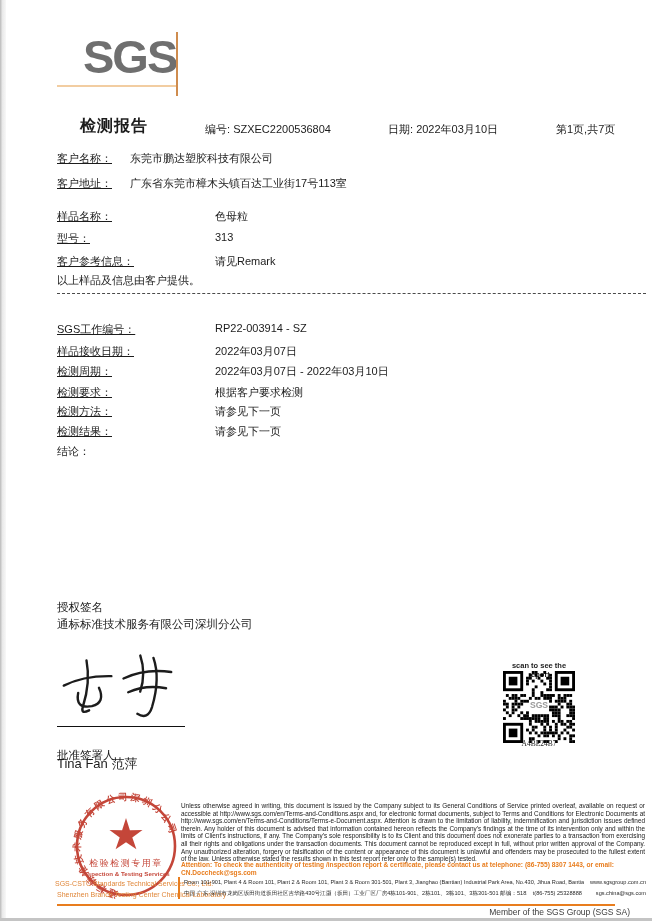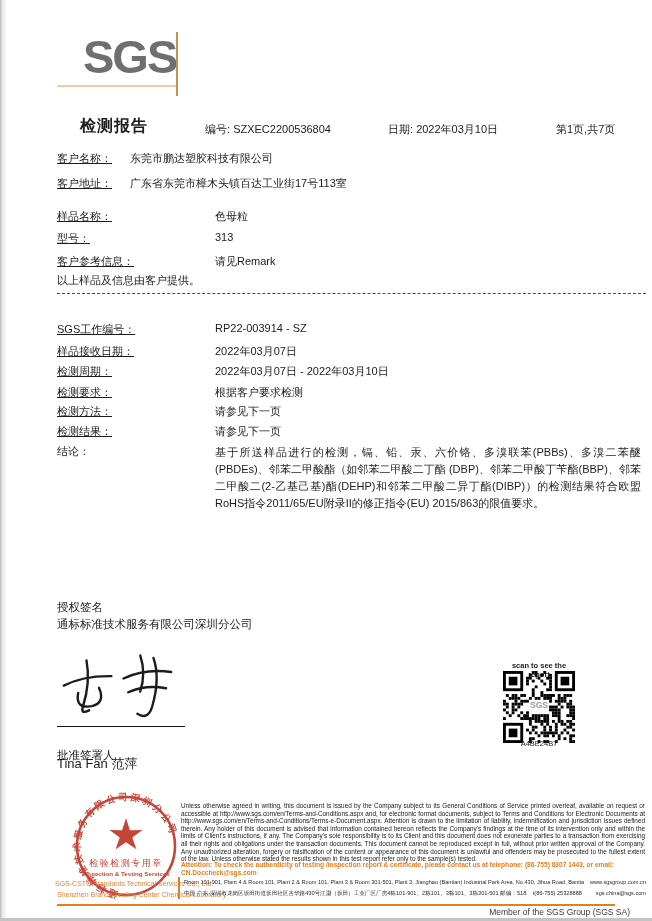--- a/index.html
+++ b/index.html
@@ -34,21 +34,21 @@
 
   .sig-co { left:57px; top:617px; font-size:11.5px; }
   .sig-auth { left:57px; top:600px; font-size:11.5px; }
   .sig-svg { left:58px; top:648px; }
   .sig-line { left:57px; top:726px; width:128px; border-top:1.5px solid #111; height:0; }
   .sig-name { left:57px; top:731px; font-size:13px;margin-top:24px; }
   .sig-title { left:57px; top:748px; font-size:11.5px; }
 
   .qr-caption { left:501px; top:661px; width:76px; font-size:7.5px; text-align:center; color:#222;font-weight:bold; }
   .qr-box { left:503px; top:671px; }
-  .qr-code { left:503px; top:739px; width:72px; font-size:7.5px; text-align:center; color:#222; }
+  .qr-code { left:503px; top:739px; width:72px; font-size:7.5px; text-align:center; color:#222;font-family:Liberation Serif, serif; }
 
   .stamp { left:56px; top:790px; opacity:.93; }
   .stamp-co1 { left:55px; top:880px; font-size:7px; color:#e0873a; white-space:nowrap; }
   .stamp-co2 { left:57px; top:891px; font-size:7px; color:#e0873a; white-space:nowrap; }
 
   .disc { left:181px; top:802px; width:464px; font-size:6.4px; line-height:7.6px; text-align:justify; color:#1a1a1a; }
   .attn { left:181px; top:861px; width:464px; font-size:6.6px; line-height:7.8px; font-weight:bold; color:#e87d1e; }
 
   .addr { left:178px; top:877px; width:468px; border-left:2px solid #e87d1e; padding-left:4px; font-size:5.6px; color:#2a2a2a; }
   .addr .aline { display:flex; justify-content:space-between; align-items:baseline; line-height:11px; white-space:nowrap; }
@@ -124,21 +124,20 @@
   <div class="abs row" style="top:404px">
     <span class="lab">检测方法：</span>
     <span class="val2">请参见下一页</span>
   </div>
   <div class="abs row" style="top:424px">
     <span class="lab">检测结果：</span>
     <span class="val2">请参见下一页</span>
   </div>
 
   <div class="abs concl-lab">结论：</div>
-  <div class="abs concl-txt">基于所送样品进行的检测，镉、铅、汞、六价铬、多溴联苯(PBBs)、多溴二苯醚(PBDEs)、邻苯二甲酸酯（如邻苯二甲酸二丁酯 (DBP)、邻苯二甲酸丁苄酯(BBP)、邻苯二甲酸二(2-乙基己基)酯(DEHP)和邻苯二甲酸二异丁酯(DIBP)）的检测结果符合欧盟RoHS指令2011/65/EU附录II的修正指令(EU) 2015/863的限值要求。</div>
 
   <div class="abs sig-co">通标标准技术服务有限公司深圳分公司</div>
   <div class="abs sig-auth">授权签名</div>
   <svg class="abs sig-svg" width="150" height="80" viewBox="0 0 150 80">
     <g fill="none" stroke="#1c1c1c" stroke-width="2.4" stroke-linecap="round" transform="rotate(-3 75 40)">
       <path d="M6 34 Q26 25 54 27"></path>
       <path d="M30 10 Q33 32 24 56 Q21 64 30 60"></path>
       <path d="M20 42 Q16 58 33 56 Q47 53 41 38"></path>
       <path d="M66 30 Q88 21 114 26"></path>
       <path d="M84 8 Q89 26 82 44"></path>

